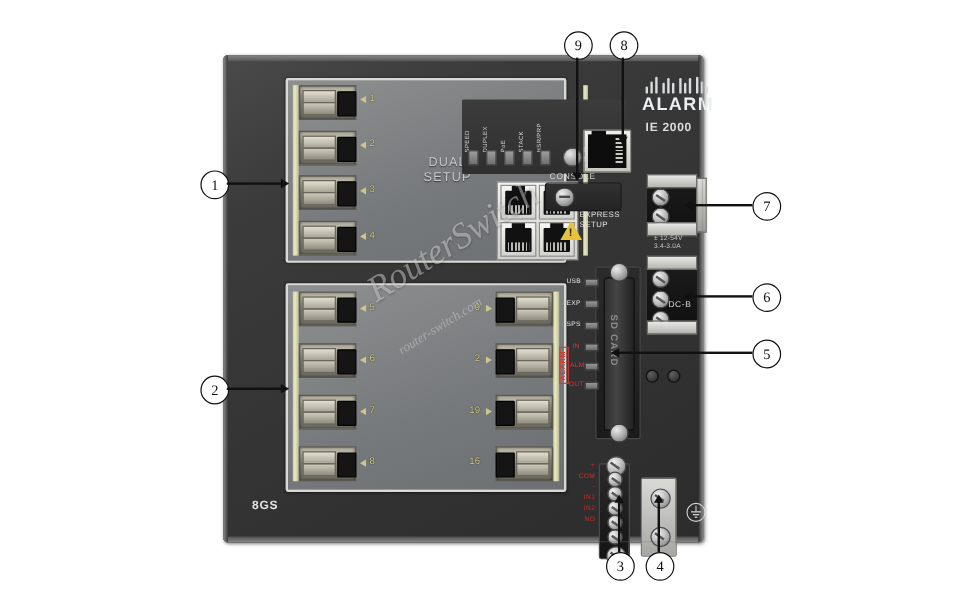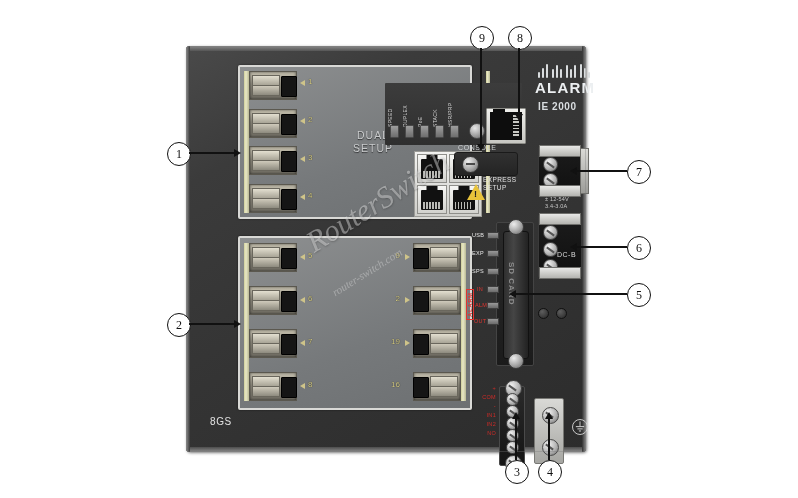--- a/index.html
+++ b/index.html
@@ -139,21 +139,21 @@
   
   .gnd-block{position:absolute;left:348px;top:352px;width:28px;height:64px;
     background:linear-gradient(#d9d9d6,#a6a6a2);border:1px solid #787874;border-radius:2px;}
   .gnd-sym{position:absolute;left:385px;top:372px;width:18px;height:18px;}
 
   
   .vent{position:absolute;width:9px;height:9px;border-radius:50%;
     background:radial-gradient(circle at 35% 30%,#5e5e5e,#262626);border:1px solid #111;}
 
   .model-8gs{position:absolute;left:24px;top:370px;color:#e3e3e3;font-size:10px;
-    font-weight:normal;letter-spacing:.6px;}
+    font-weight:bold;letter-spacing:.6px;}
 
   
   .callout{position:absolute;width:22px;height:22px;border-radius:50%;
     border:1.4px solid #111;background:#fff;color:#111;font-size:12px;
     display:flex;align-items:center;justify-content:center;font-family:"Liberation Serif",serif;}
   .lead{position:absolute;background:#111;}
   .lead.h{height:1.4px;}
   .lead.v{width:1.4px;}
   .ahead{position:absolute;width:0;height:0;}
   .ahead.right{border-top:4px solid transparent;border-bottom:4px solid transparent;border-left:7px solid #111;}

